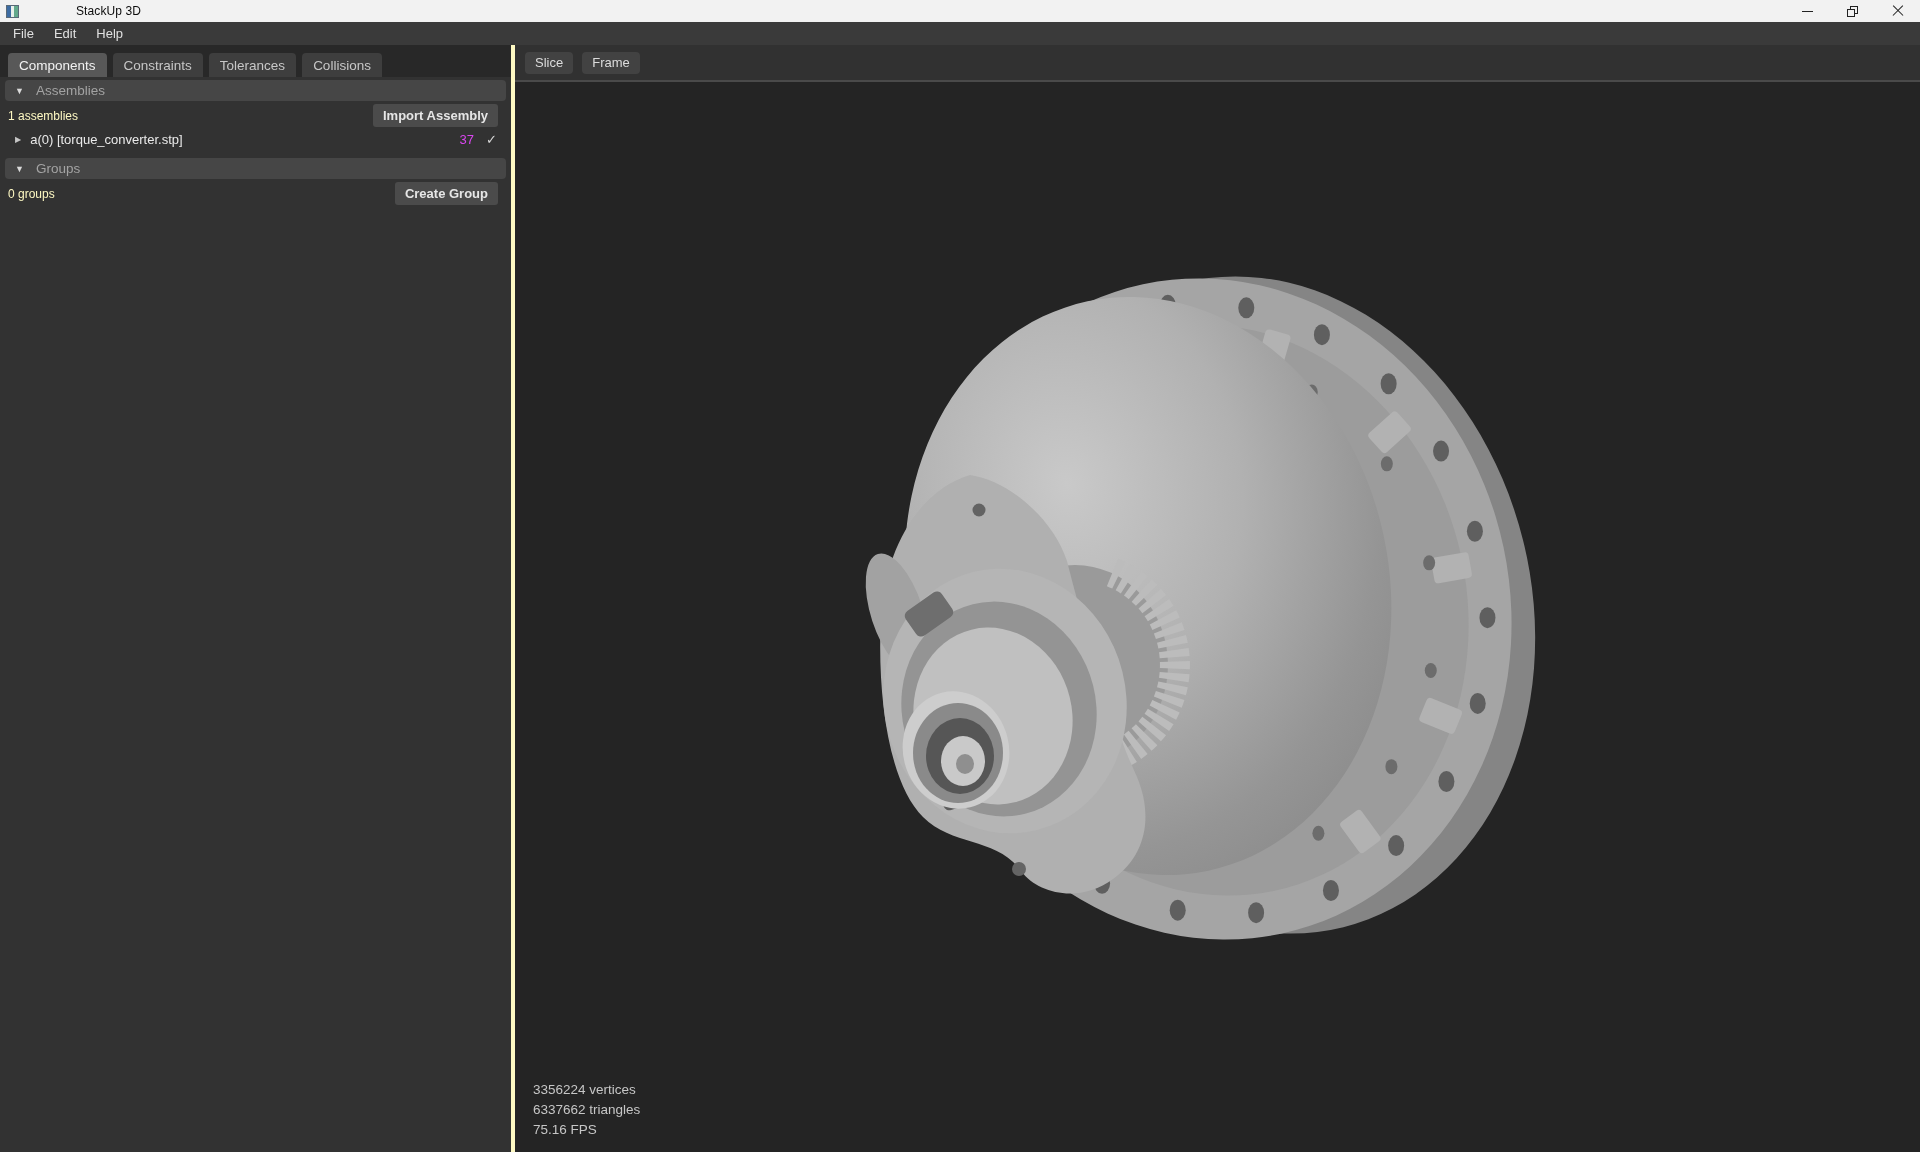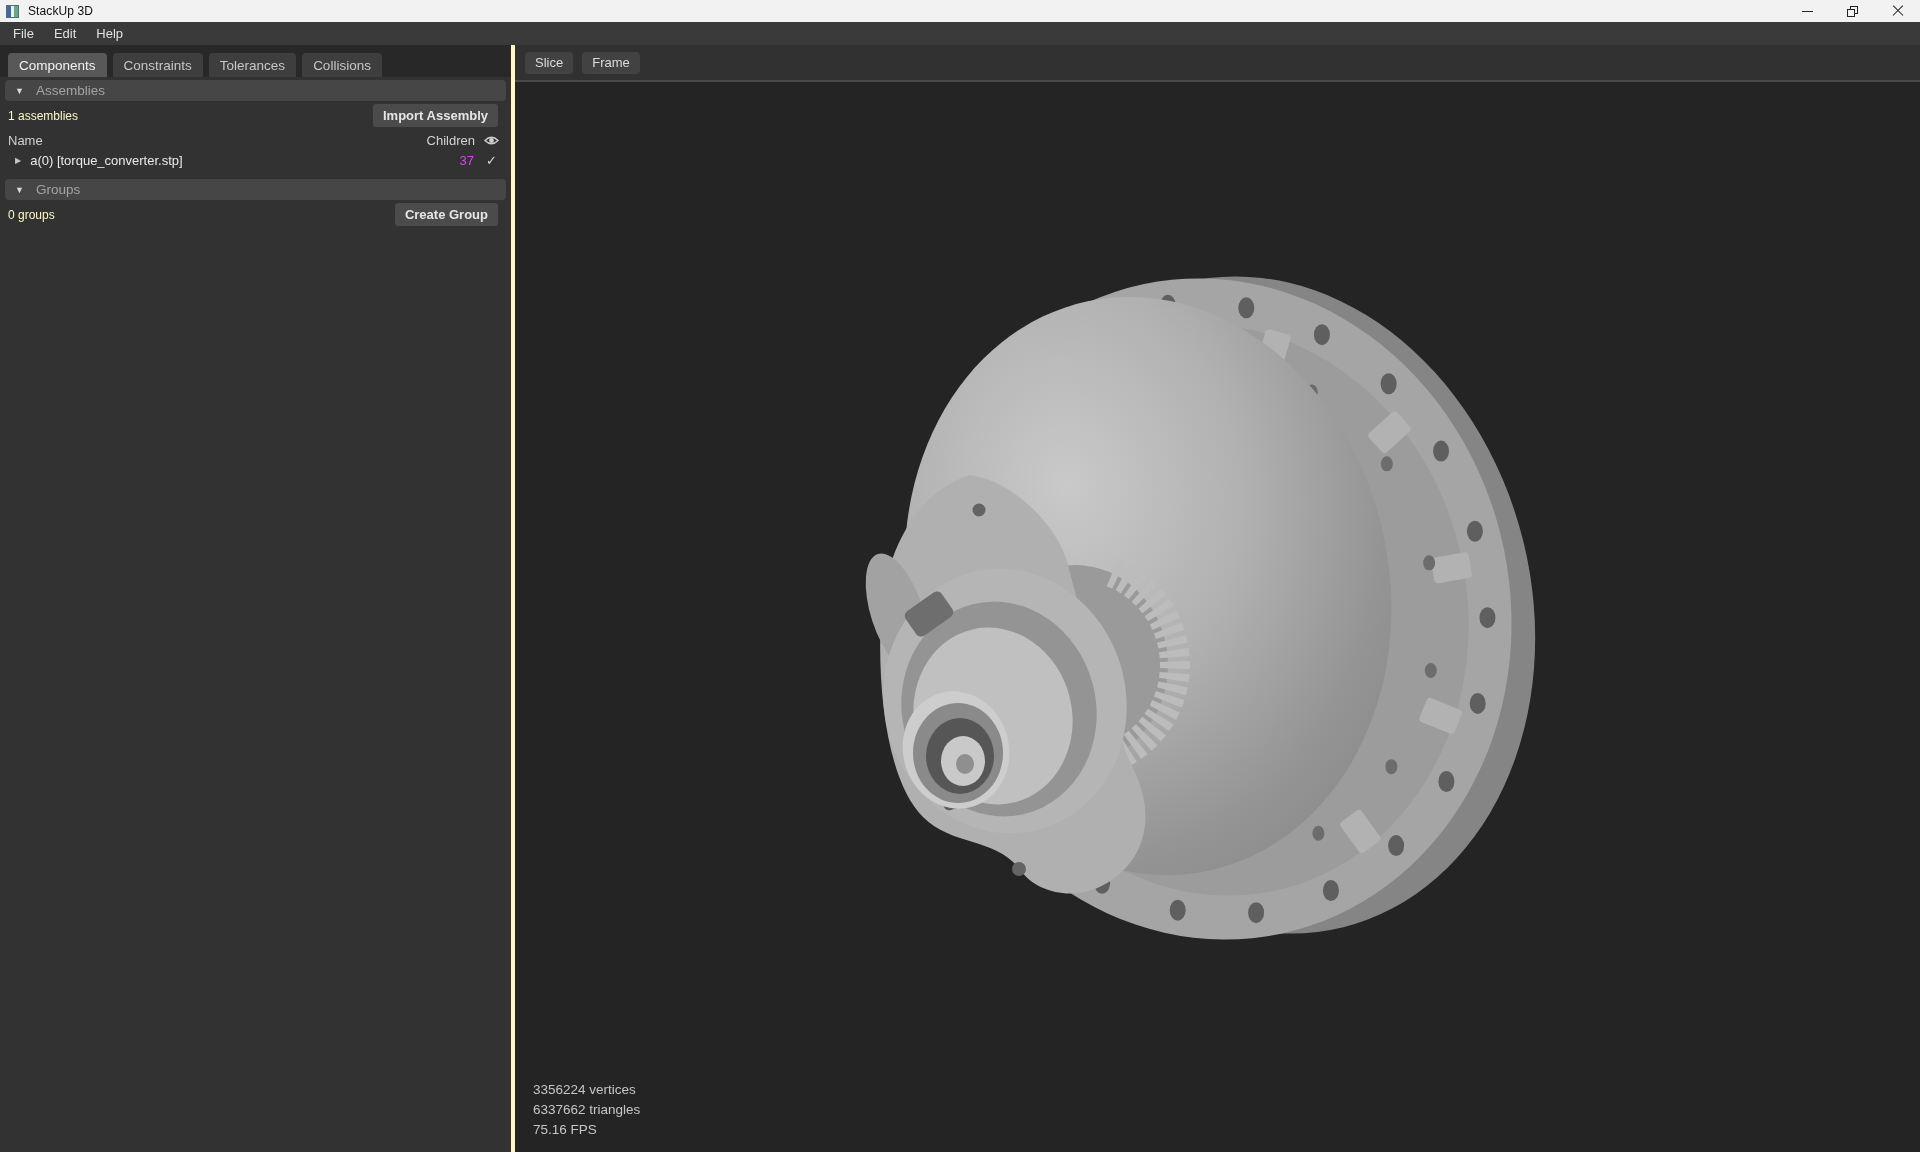--- a/index.html
+++ b/index.html
@@ -1,21 +1,21 @@
 <!DOCTYPE html>
 <html><head>
 <meta charset="utf-8">
 <style>
   * { margin:0; padding:0; box-sizing:border-box; }
   html,body { width:1920px; height:1152px; overflow:hidden;
     font-family:"Liberation Sans","DejaVu Sans",sans-serif; background:#242424; }
 
   
   .titlebar { height:22px; background:#f2f2f2; display:flex; align-items:center;
-    position:relative; }
+    position:relative;gap:48px; }
   .app-icon { width:13px; height:13px; margin-left:6px; border:1px solid #5a6a78;
     background:linear-gradient(90deg,#3d6ca3 0 38%,#e9f1ec 38% 62%,#63a98c 62% 100%); }
   .app-title { font-size:12px; color:#0d0d0d; margin-left:9px; letter-spacing:.1px; }
   .win-controls { position:absolute; right:0; top:0; height:22px; display:flex; }
   .win-btn { width:45px; height:22px; display:flex; align-items:center; justify-content:center; }
   .glyph-min { width:11px; height:1px; background:#222; display:block; }
   .glyph-restore { position:relative; width:11px; height:11px; display:block; }
   .glyph-restore .r-back { position:absolute; top:0; right:0; width:8px; height:8px; border:1px solid #222; }
   .glyph-restore .r-front { position:absolute; bottom:0; left:0; width:8px; height:8px; border:1px solid #222; background:#f2f2f2; }
   .glyph-close { position:relative; width:12px; height:12px; display:block; }
@@ -117,29 +117,20 @@
       <div class="section-header">
         <span class="tri-down">▼</span>
         <span class="section-title">Assemblies</span>
       </div>
 
       <div class="meta-row">
         <span class="meta-count">1 assemblies</span>
         <button class="panel-btn">Import Assembly</button>
       </div>
 
-      <div class="table-header">
-        <span class="col-name">Name</span>
-        <span class="spacer"></span>
-        <span class="col-children">Children</span>
-        <svg class="eye" viewBox="0 0 15 11">
-          <path d="M1 5.5 Q7.5 -1 14 5.5 Q7.5 12 1 5.5 Z" fill="none" stroke="#cfcfcf" stroke-width="1.4"></path>
-          <circle cx="7.5" cy="5.5" r="2.4" fill="#cfcfcf"></circle>
-        </svg>
-      </div>
 
       <div class="table-row">
         <span class="tri-right">▶</span>
         <span class="row-name">a(0) [torque_converter.stp]</span>
         <span class="spacer"></span>
         <span class="row-children">37</span>
         <span class="row-check">✓</span>
       </div>
 
       <div class="groups-gap"></div>

